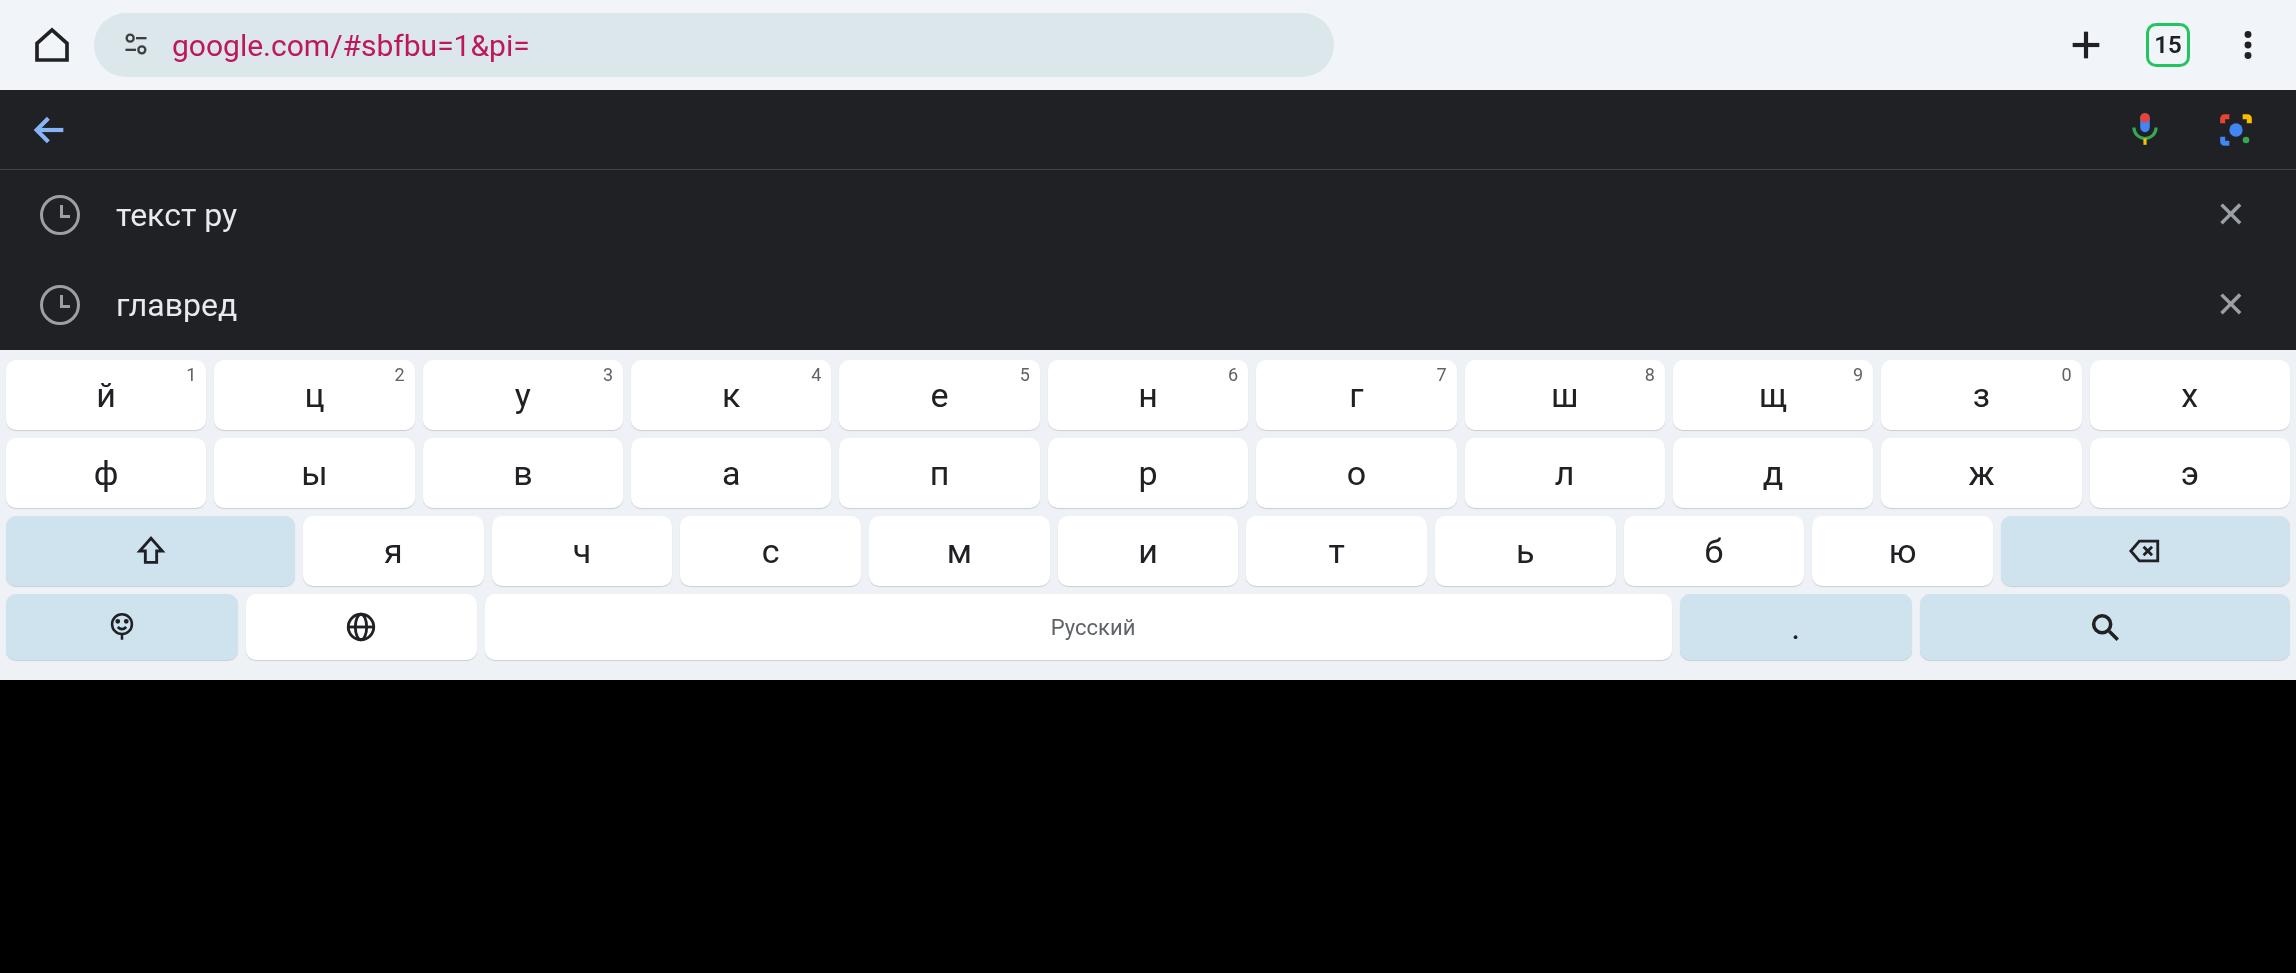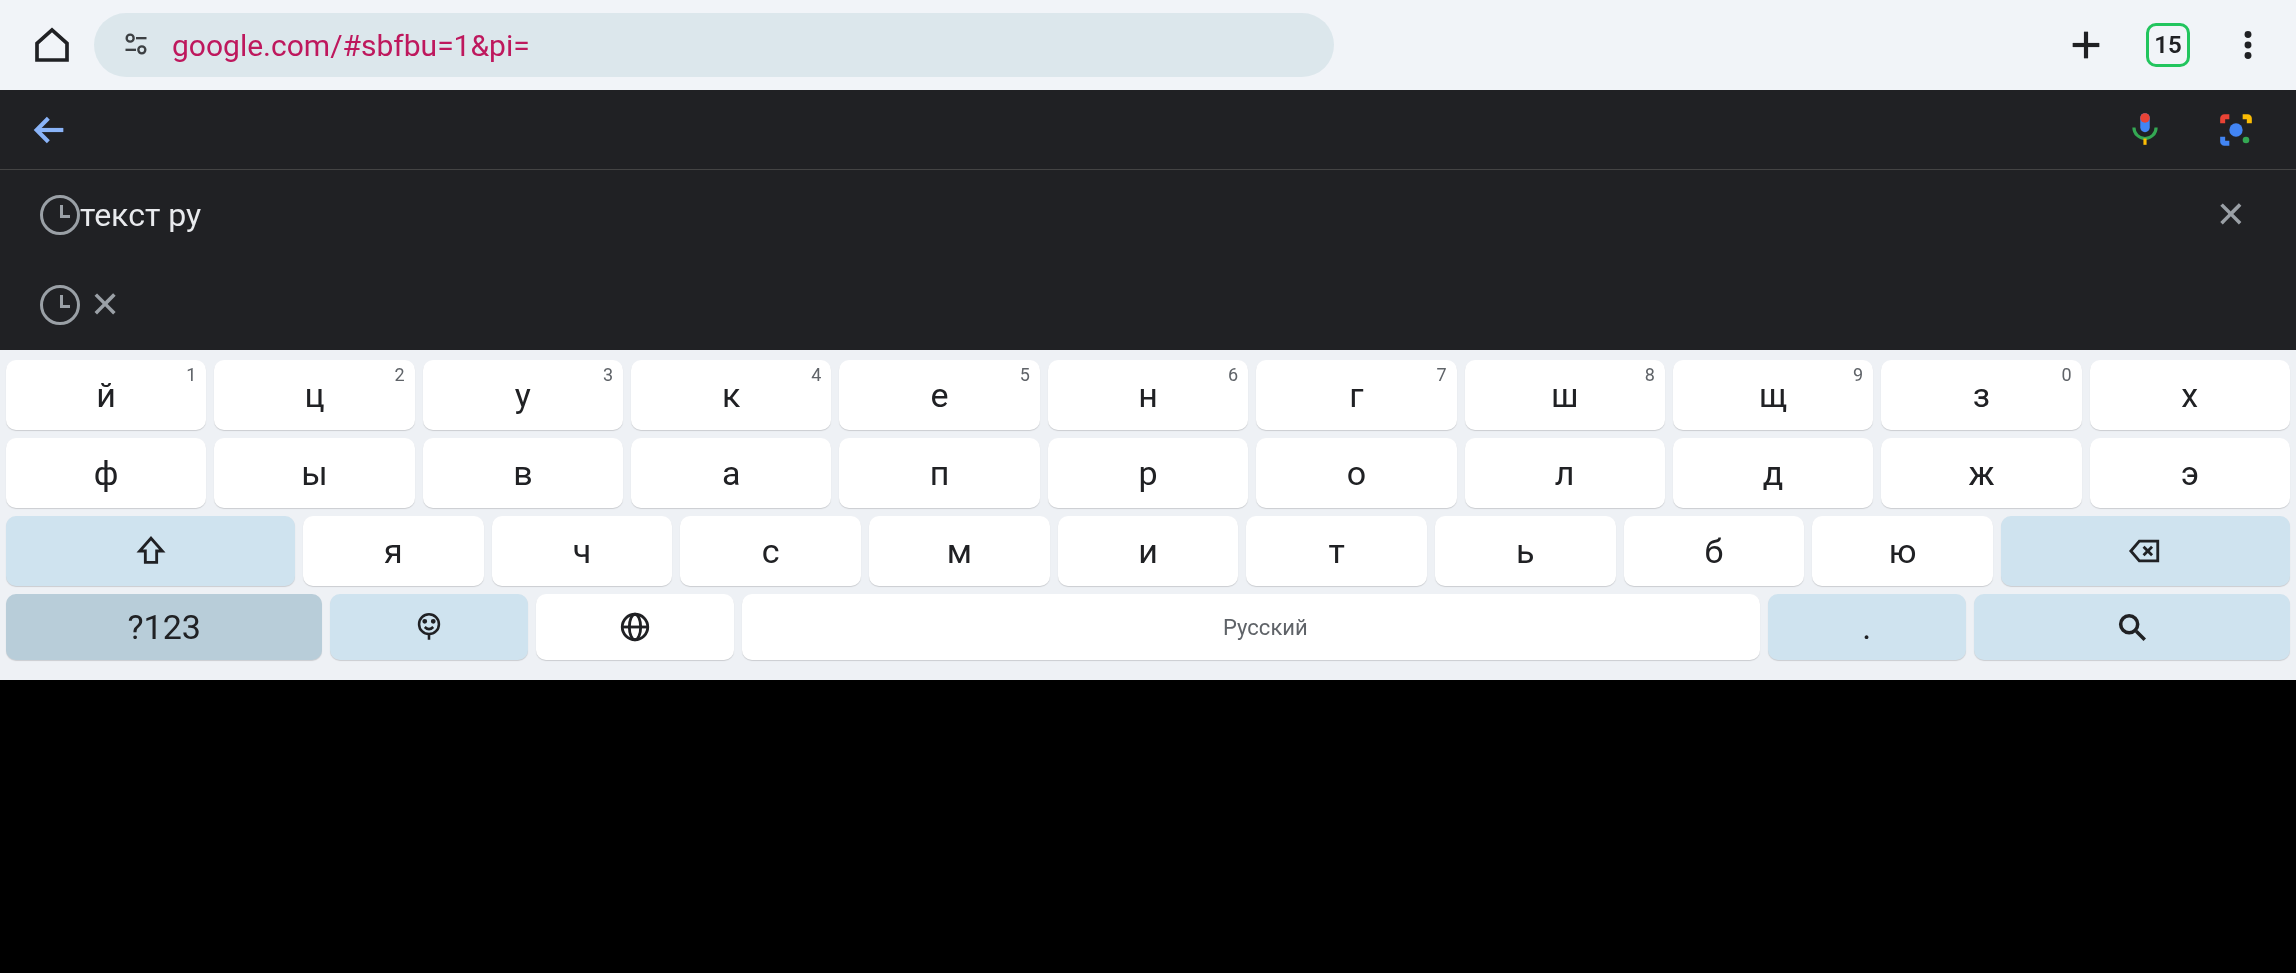--- a/index.html
+++ b/index.html
@@ -50,20 +50,21 @@
 }
 .back-arrow { width: 40px; height: 40px; color: #8ab4f8; }
 .search-actions { margin-left: auto; display:flex; gap: 50px; align-items:center; padding-right: 10px; }
 .mic-icon, .lens-icon { width: 40px; height: 40px; }
 
 .suggestions { padding: 0 0; }
 .suggestion {
   display: flex;
   align-items: center;
   padding: 24px 40px;
+  gap: 36px;
 }
 .history-icon {
   width: 40px; height: 40px;
   border: 3px solid #9aa0a6;
   border-radius: 50%;
   position: relative;
 }
 .history-icon::after {
   content: '';
   position: absolute;
@@ -182,20 +183,21 @@
     </div>
   </div>
   <div class="suggestions">
     <div class="suggestion">
       <div class="history-icon"></div>
       <div class="suggestion-text">текст ру</div>
       <div class="remove-x">✕</div>
     </div>
     <div class="suggestion">
       <div class="history-icon"></div>
+      <div class="suggestion-text">главред</div>
       <div class="remove-x">✕</div>
     </div>
   </div>
 </div>
 
 <div class="keyboard">
   <div class="kb-row" id="row1">
       <div class="key">
         <span>й</span>
         <span class="sup">1</span>
@@ -312,23 +314,20 @@
       </div>
       <div class="key special wide" id="backspace-anchor">
       <svg viewBox="0 0 24 24" fill="none" stroke="#202124" stroke-width="2">
           <path d="M8 5 H21 V19 H8 L2 12 Z"></path>
           <line x1="11" y1="9" x2="17" y2="15"></line>
           <line x1="17" y1="9" x2="11" y2="15"></line>
         </svg>
     </div>
   </div>
   <div class="kb-row row4">
-    <div class="key muted wide">
-        <span>?123</span>
-      </div>
     <div class="key special">
       <svg viewBox="0 0 24 24" fill="none" stroke="#202124" stroke-width="1.8">
           <circle cx="12" cy="10" r="7"></circle>
           <circle cx="9" cy="8" r="0.8" fill="#202124"></circle>
           <circle cx="15" cy="8" r="0.8" fill="#202124"></circle>
           <path d="M9 12 Q12 15 15 12"></path>
           <line x1="12" y1="17" x2="12" y2="21"></line>
         </svg>
     </div>
     <div class="key">

